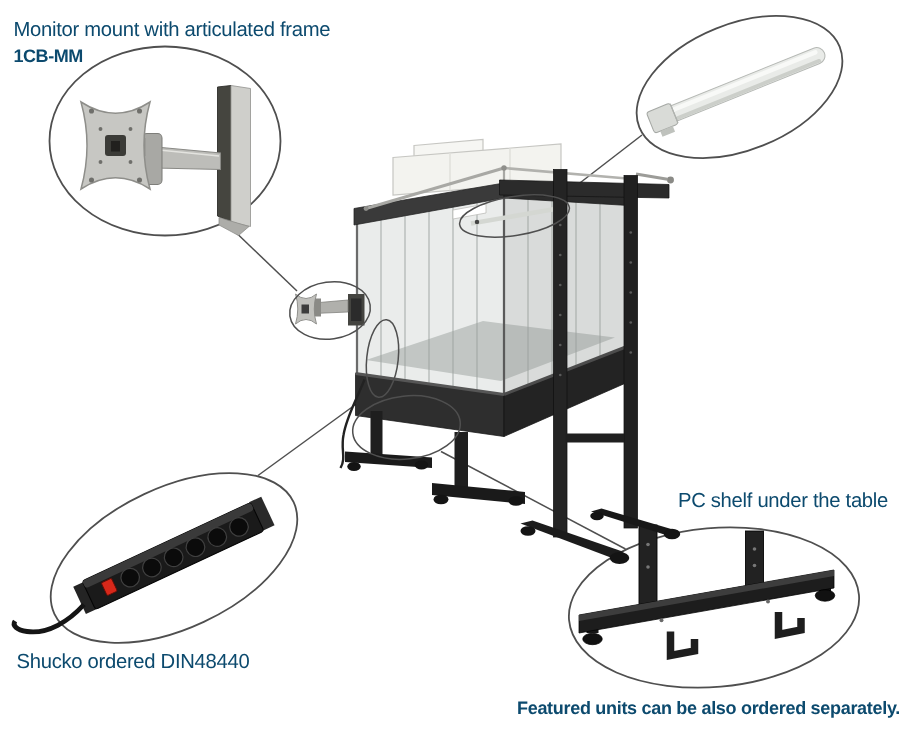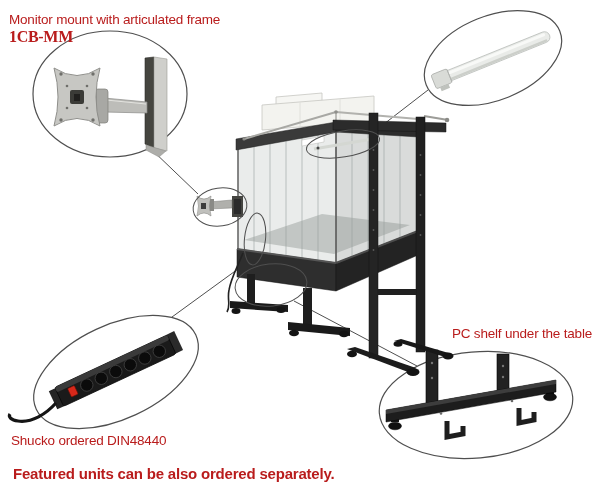--- a/index.html
+++ b/index.html
@@ -1,30 +1,30 @@
 <!DOCTYPE html>
 <html><head>
 <meta charset="utf-8">
 <style>
   html,body{margin:0;padding:0;background:#ffffff;}
   .canvas{
     position:relative;width:600px;height:488px;background:#ffffff;overflow:hidden;
-    font-family:"Liberation Sans", sans-serif;color:#b91c1c;
+    font-family:"Liberation Sans", sans-serif;color:#0c4a6e;
   }
   .canvas svg{position:absolute;left:0;top:0;}
   .label{position:absolute;white-space:nowrap;}
-  .label .code{font-weight:bold;font-size:16px;line-height:18px;letter-spacing:-0.3px;font-family:Liberation Serif, serif;}
+  .label .code{font-weight:bold;font-size:12px;line-height:18px;letter-spacing:-0.3px;}
   .label .desc{font-size:13.5px;line-height:15.5px;letter-spacing:-0.2px;}
   .label-mm{left:9px;top:12px;}
   .label-wl{right:8px;top:103px;text-align:right;}
   .label-pcs{right:8px;top:326px;text-align:right;}
   .label-es{left:11px;top:433px;}
   .footer-note{
     position:absolute;left:0;top:465px;width:100%;box-sizing:border-box;padding-left:13px;
-    text-align:left;font-weight:bold;font-size:15px;letter-spacing:-0.2px;
+    text-align:right;font-weight:bold;font-size:12px;letter-spacing:-0.2px;
   }
 </style>
 </head>
 <body>
 
 <div class="canvas">
 
 <svg width="600" height="488" viewBox="0 0 600 488">
 
   <g stroke="#4f4f4f" stroke-width="1">

